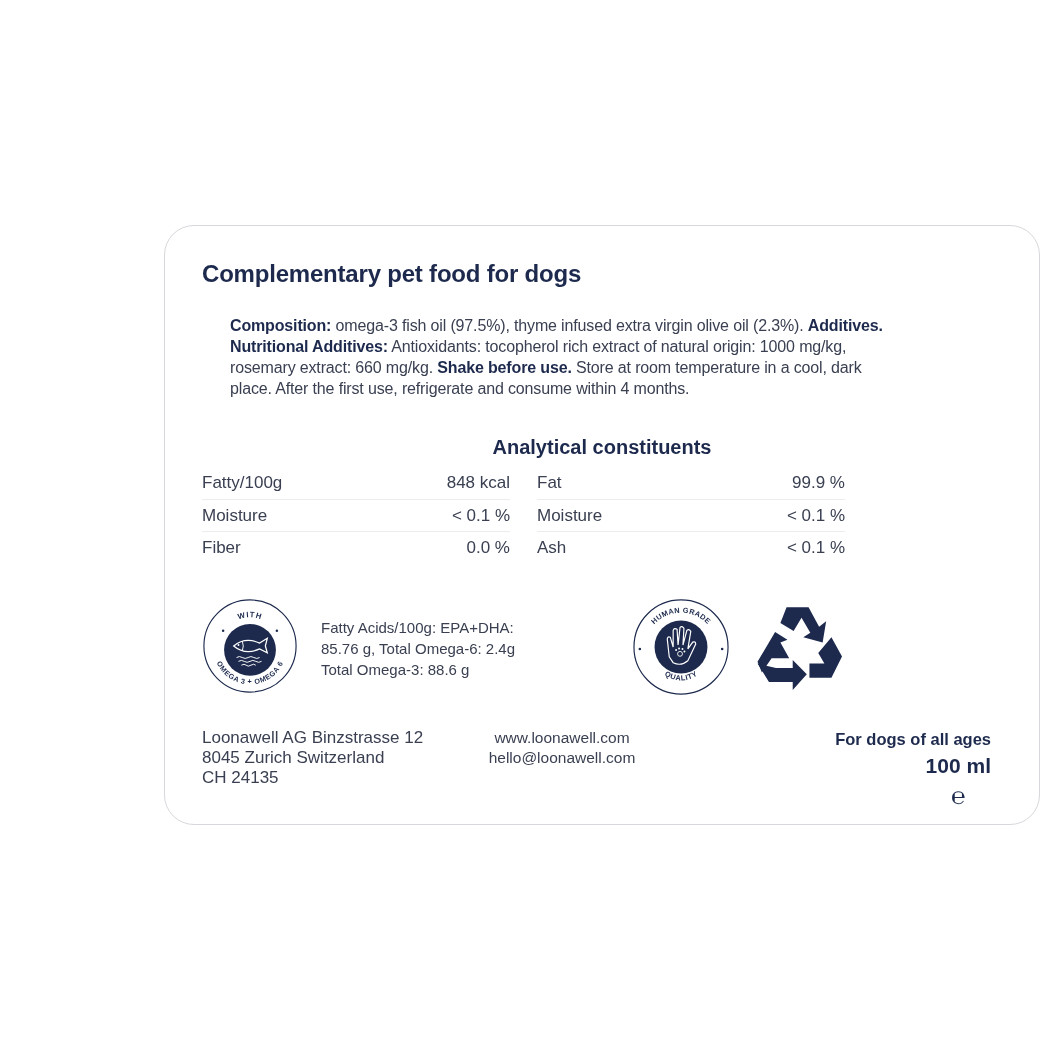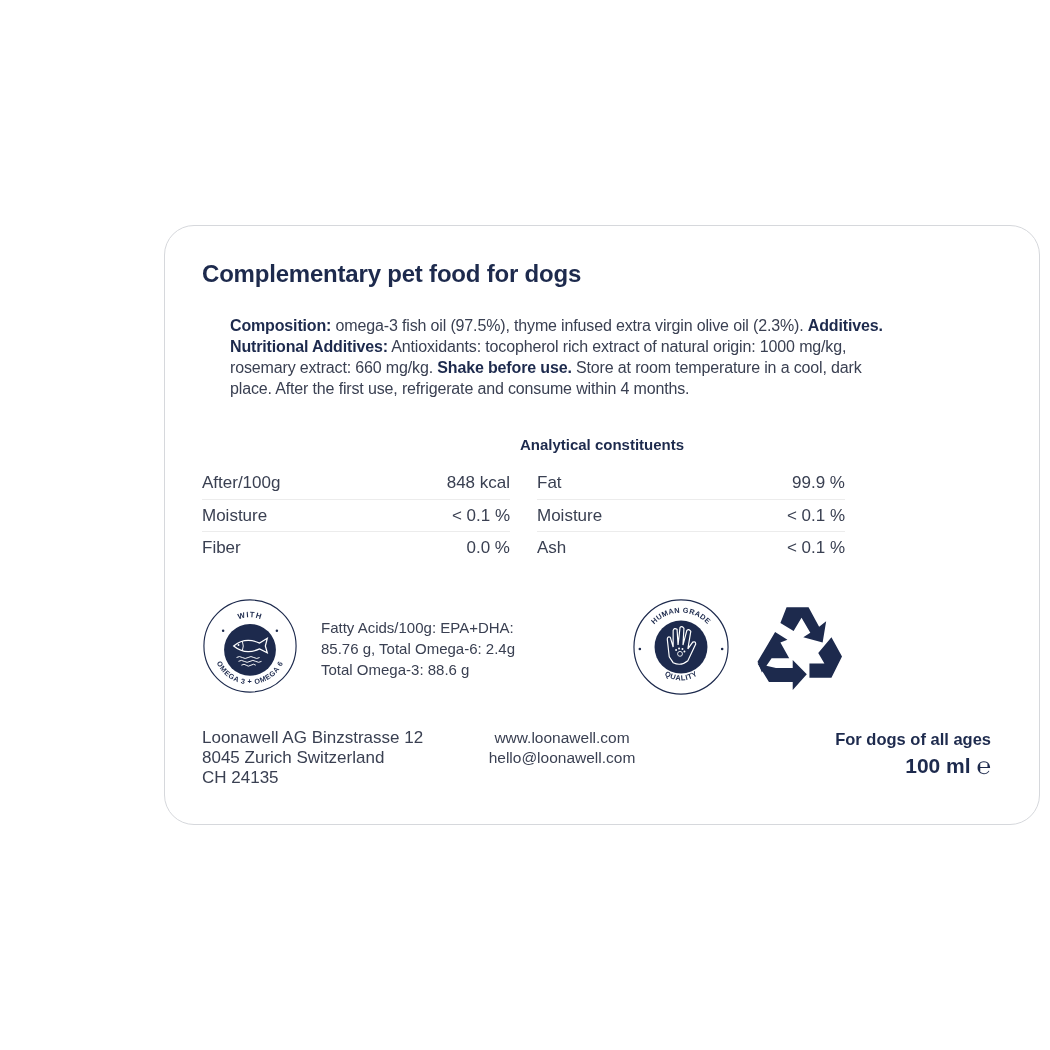--- a/index.html
+++ b/index.html
@@ -12,58 +12,58 @@
       position: absolute; left: 37px; top: 34px; margin: 0;
       font-size: 24px; font-weight: bold; color: #1d2a4d; letter-spacing: -0.2px;
     }
     .composition {
       position: absolute; left: 37px; top: 89px; width: 660px;
       font-size: 16px; line-height: 21px; color: #3a4052; letter-spacing: -0.15px; margin-left: 28px;
     }
     .composition b { color: #1d2a4d; }
     .analytical-title {
       position: absolute; left: 0; right: 0; top: 210px; text-align: center;
-      font-size: 15px; font-weight: bold; color: #1d2a4d;
+      font-size: 20px; font-weight: bold; color: #1d2a4d;
     }
     .table-col { position: absolute; top: 241px; width: 308px; }
     .table-col.left { left: 37px; }
     .table-col.right { left: 372px; }
     .trow {
       display: flex; justify-content: space-between; height: 31.5px; line-height: 31.5px;
       font-size: 17px; color: #3a4052; border-bottom: 1px solid #ececec;
     }
     .trow:last-child { border-bottom: none; }
     .badge { position: absolute; }
     .badge-omega { left: 37px; top: 372px; width: 96px; height: 96px; }
     .badge-human { left: 467px; top: 372px; width: 98px; height: 98px; }
     .recycle { position: absolute; left: 588px; top: 376px; width: 90px; height: 88px; }
     .fatty {
       position: absolute; left: 156px; top: 391px; font-size: 15px; line-height: 21px; color: #3a4052;
     }
     .address { position: absolute; left: 37px; top: 502px; font-size: 17px; line-height: 20px; color: #3a4052; }
     .contact { position: absolute; left: 312px; top: 502px; width: 170px; text-align: center; font-size: 15.5px; line-height: 20px; color: #3a4052; }
     .ages { position: absolute; right: 48px; top: 504px; text-align: center; font-size: 16.5px; font-weight: bold; color: #1d2a4d; }
-    .volume { position: absolute; right: 48px; top: 528px; font-size: 21px; font-weight: bold; color: #1d2a4d; display: flex; align-items: center; gap: 6px; }
+    .volume { position: absolute; right: 48px; top: 528px; font-size: 21px; font-weight: bold; color: #1d2a4d; display: flex; align-items: center; gap: 6px; flex-direction: column; }
     .e-mark { font-family: "DejaVu Serif", serif; font-weight: normal; font-size: 24px; line-height: 1; }
   </style>
 </head>
 <body>
 
 <div class="card">
   <h1 class="title">Complementary pet food for dogs</h1>
 
   <div class="composition">
     <b>Composition:</b><span> omega-3 fish oil (97.5%), thyme infused extra virgin olive oil (2.3%). </span><b>Additives. Nutritional Additives:</b><span> Antioxidants: tocopherol rich extract  of natural origin: 1000 mg/kg, rosemary extract: 660 mg/kg. </span><b>Shake before use.</b><span> Store at room temperature in a cool, dark place. After the first use, refrigerate and consume within 4 months.</span>
   </div>
 
   <div class="analytical-title">Analytical constituents</div>
 
   <div class="table-col left">
     <div class="trow">
-      <span>After/100g</span>
+      <span>Fatty/100g</span>
       <span>848 kcal</span>
     </div>
     <div class="trow">
       <span>Moisture</span>
       <span>&lt; 0.1 %</span>
     </div>
     <div class="trow">
       <span>Fiber</span>
       <span>0.0 %</span>
     </div>

